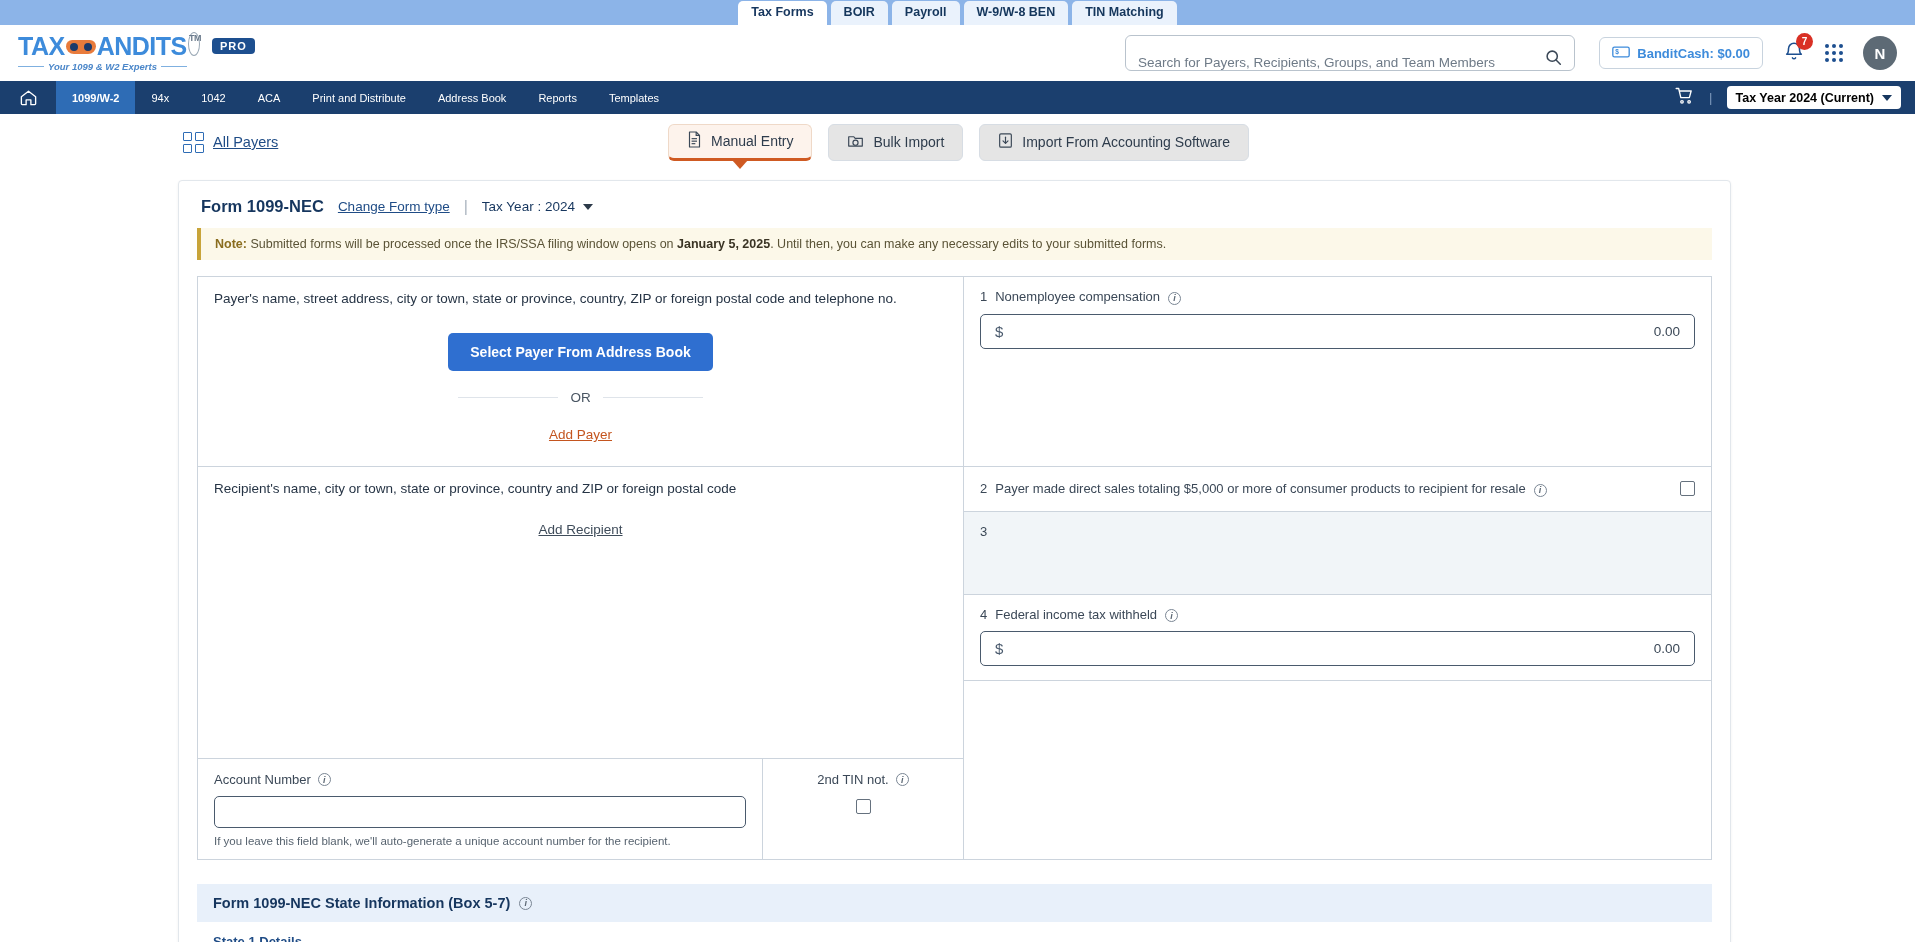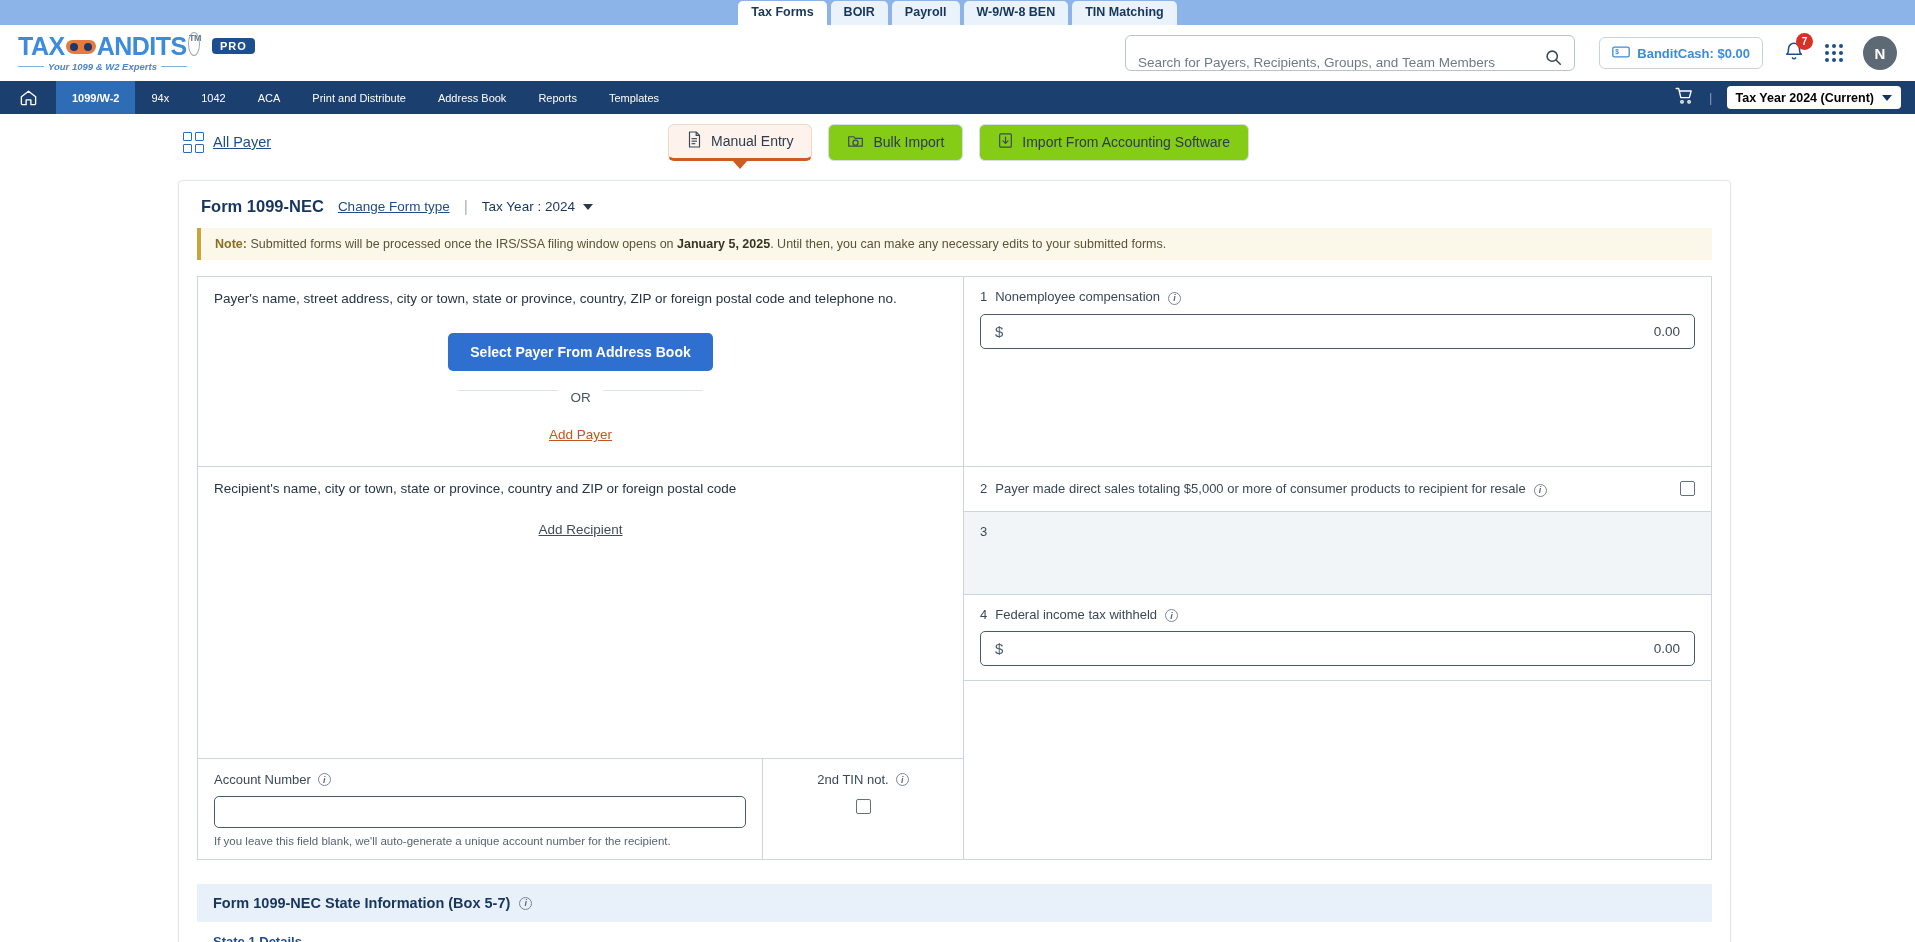--- a/index.html
+++ b/index.html
@@ -152,21 +152,21 @@
   }
   .grid4 { display: grid; grid-template-columns: repeat(2, 9px); gap: 3px; }
   .grid4 i { width: 9px; height: 9px; border: 1.6px solid #2e6cb5; display:block; border-radius:1px; }
 
   .mode-tabs {
     position: absolute; left: 668px; display: flex; align-items: flex-start; gap: 16px;
   }
   .mode-tab {
     height: 37px; border: 1px solid #d7dde4; border-radius: 6px;
     display: flex; align-items: center; gap: 9px; padding: 0 18px;
-    font-size: 14px; color: #2e3c4c; background: #84cc16; cursor: pointer;
+    font-size: 14px; color: #2e3c4c; background: #e5e5e5; cursor: pointer;
     white-space: nowrap;
   }
   .mode-tab.active {
     background: #fdf3ec; border-color: #efd9c8; border-bottom: 3px solid #cf5a22;
     position: relative; color: #2e3c4c;
   }
   .mode-tab.active::after {
     content: ""; position: absolute; bottom: -11px; left: 50%; transform: translateX(-50%);
     border-left: 8px solid transparent; border-right: 8px solid transparent;
     border-top: 9px solid #cf5a22;
@@ -210,21 +210,21 @@
 
   .payer-cell { padding: 14px 16px 24px 16px; }
   .cell-label { font-size: 13.5px; color: #263445; }
   .btn-primary {
     display: block; margin: 27px auto 0 auto; background: #2f6fd0; color: #fff;
     border: none; border-radius: 5px; padding: 11px 22px;
     font-size: 14px; font-weight: 700; cursor: pointer;
     font-family: "Liberation Sans", sans-serif;
   }
   .or-row {
-    display: flex; justify-content: center; gap: 12px;
+    display: flex; align-items: center; justify-content: center; gap: 12px;
     margin-top: 19px; color: #4a5663; font-size: 13.5px;
   }
   .or-row .ln { width: 100px; height: 1px; background: #dfe4ea; display: block; }
   .link-center {
     display: block; text-align: center; margin-top: 22px;
     color: #c4551f; font-size: 13.5px; text-decoration: underline; cursor: pointer;
   }
   .link-center.muted { color: #3f4c5a; }
 
   .recipient-cell { padding: 14px 16px 26px 16px; }
@@ -395,21 +395,21 @@
 </div>
 
 <div class="subrow">
   <div class="all-payers">
     <span class="grid4">
       <i></i>
         <i></i>
       <i></i>
         <i></i>
     </span>
-    <span class="label">All Payer</span>
+    <span class="label">All Payers</span>
   </div>
 
   <div class="mode-tabs">
     <div class="mode-tab active">
       <span>
         <svg width="15" height="17" viewBox="0 0 18 20" fill="none" stroke="#3b4857" stroke-width="1.4">
           <path d="M3 1h8l4 4v14H3z" stroke-linejoin="round"></path>
             <path d="M11 1v4h4"></path>
           <line x1="5.5" y1="9" x2="12" y2="9"></line>
             <line x1="5.5" y1="12" x2="12" y2="12"></line>

